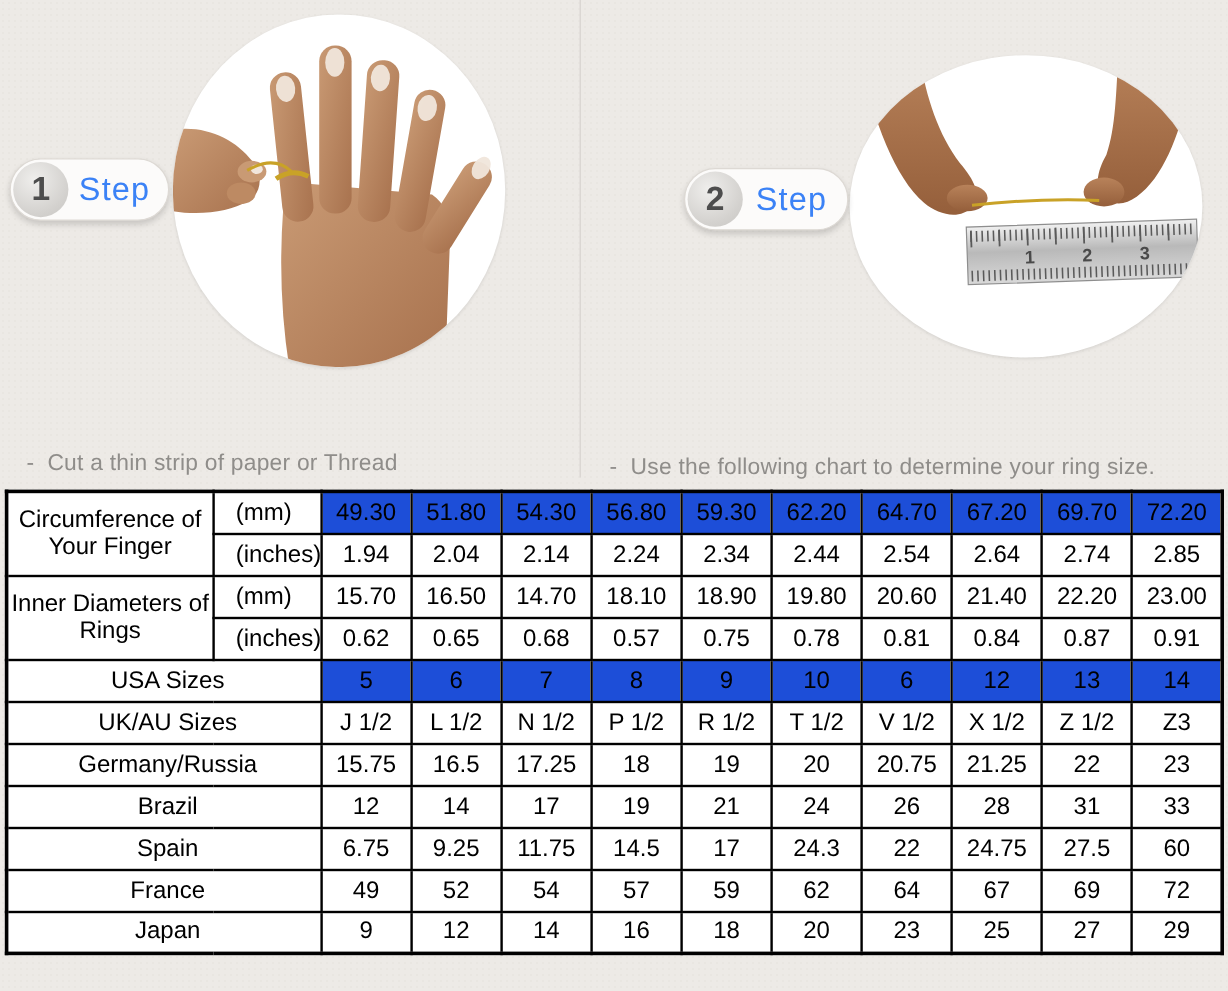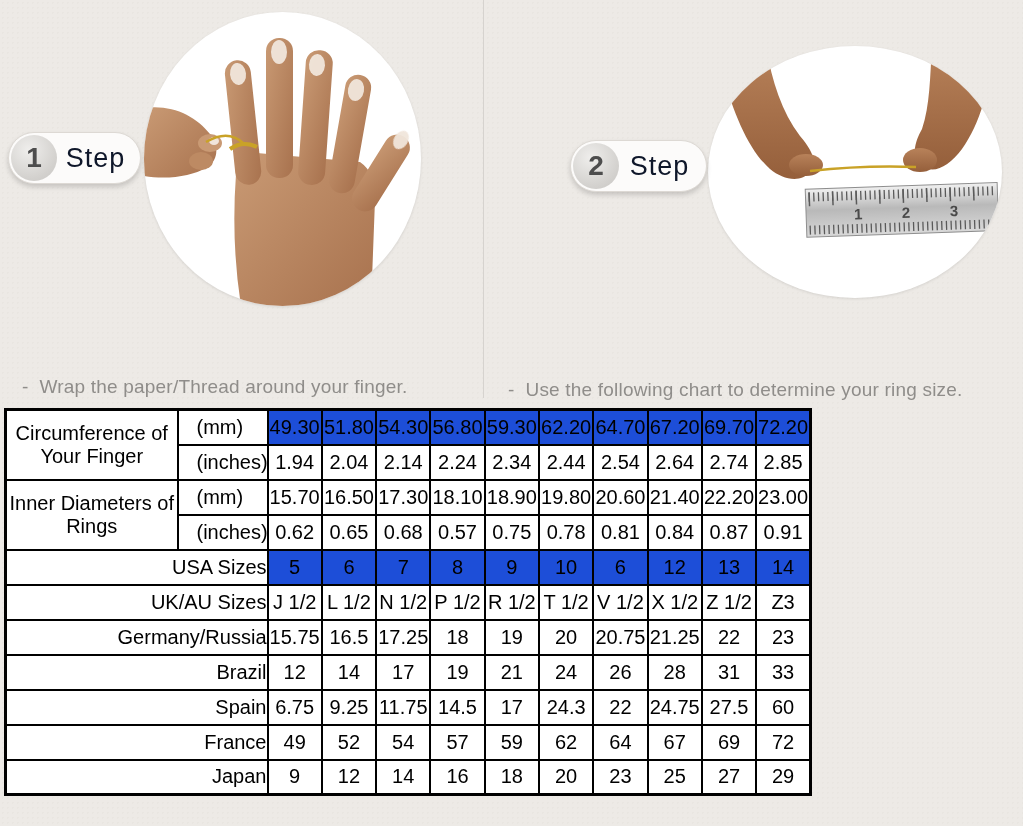--- a/index.html
+++ b/index.html
@@ -37,44 +37,44 @@
   }
   #step1{ left:8px; top:132px; width:133px; }
   #step2{ left:570px; top:140px; width:137px; }
   .step-num{
     width:46px; height:46px; margin-left:2px; border-radius:50%;
     background:radial-gradient(circle at 38% 32%, #efeeec 0%, #d4d2cf 65%, #c7c5c2 100%);
     display:flex; align-items:center; justify-content:center;
     font-size:28px; font-weight:bold; color:#4d4d4d;
   }
   .step-label{
-    flex:1; text-align:center; font-size:27px; color:#0f172a;
+    flex:1; text-align:center; font-size:27px; color:#3b82f6;
     letter-spacing:1px; padding-right:6px;
   }
   
   .instructions{
     position:absolute; font-size:19px; color:#8f8d8a;
     line-height:25px; white-space:pre-wrap; letter-spacing:.2px;
   }
   #instr1{ left:22px; top:324px; }
   #instr2{ left:508px; top:327px; }
   
   .size-table{
-    position:absolute; left:4px; top:408px; width:808px;
+    position:absolute; left:4px; top:408px; width:1016px;
     border-collapse:collapse; table-layout:fixed; background:#fff;
     border:3px solid #000;
   }
   .size-table th, .size-table td{
     border:2px solid #000; height:35px; font-size:20px; font-weight:400;
     color:#000; overflow:hidden;
   }
   .size-table th.group-label{
     text-align:center; line-height:1.15; white-space:normal; padding:0 2px;
   }
-  .size-table th.country-label{ text-align:right; padding-left:6px; white-space:nowrap; }
+  .size-table th.country-label{ text-align:center; padding-left:6px; white-space:nowrap; }
   .size-table td.unit{ text-align:left; padding-left:18px; white-space:nowrap; }
   .size-table td.value{ text-align:center; white-space:nowrap; }
   .size-table .shaded{ background:#1d4ed8; }
 </style>
 </head>
 <body>
 
 <div class="v-divider"></div>
 
 <div class="photo-circle" id="circle1">
@@ -152,20 +152,21 @@
 <div class="step-badge" id="step1">
   <div class="step-num">1</div>
   <div class="step-label">Step</div>
 </div>
 <div class="step-badge" id="step2">
   <div class="step-num">2</div>
   <div class="step-label">Step</div>
 </div>
 
 <div class="instructions" id="instr1">
+  <div>-  Cut a thin strip of paper or Thread</div>
   <div>-  Wrap the paper/Thread around your finger.</div>
   <div>-  Mark the spot where the paper/Thread meets</div>
 </div>
 <div class="instructions" id="instr2">
   <div>-  Use the following chart to determine your ring size.</div>
 </div>
 
 <table class="size-table">
   <colgroup>
     <col style="width:172px">
@@ -207,21 +208,21 @@
         <td class="value">2.54</td>
         <td class="value">2.64</td>
         <td class="value">2.74</td>
         <td class="value">2.85</td>
       </tr>
       <tr>
         <th class="group-label" rowspan="2">Inner Diameters of Rings</th>
         <td class="unit">(mm)</td>
         <td class="value">15.70</td>
         <td class="value">16.50</td>
-        <td class="value">17.30</td>
+        <td class="value">14.70</td>
         <td class="value">18.10</td>
         <td class="value">18.90</td>
         <td class="value">19.80</td>
         <td class="value">20.60</td>
         <td class="value">21.40</td>
         <td class="value">22.20</td>
         <td class="value">23.00</td>
       </tr>
       <tr>
         <td class="unit">(inches)</td>

